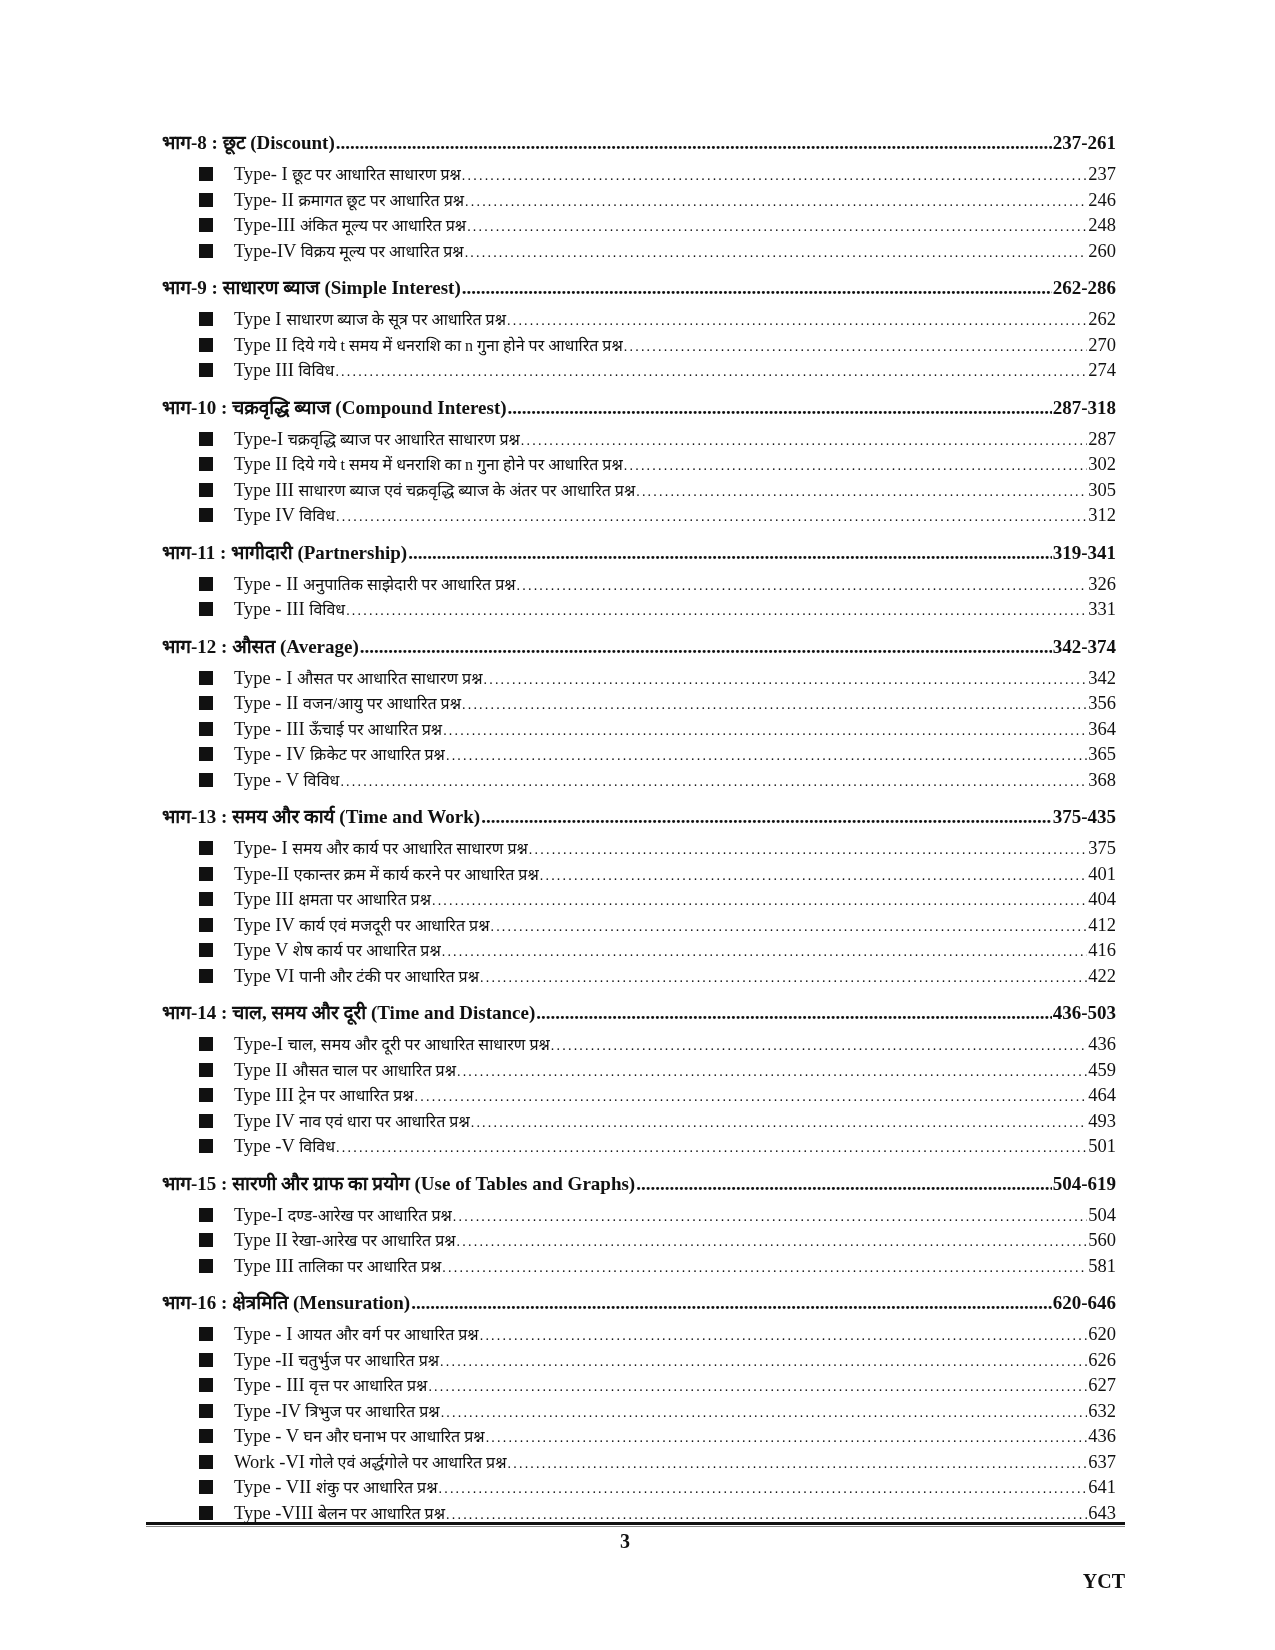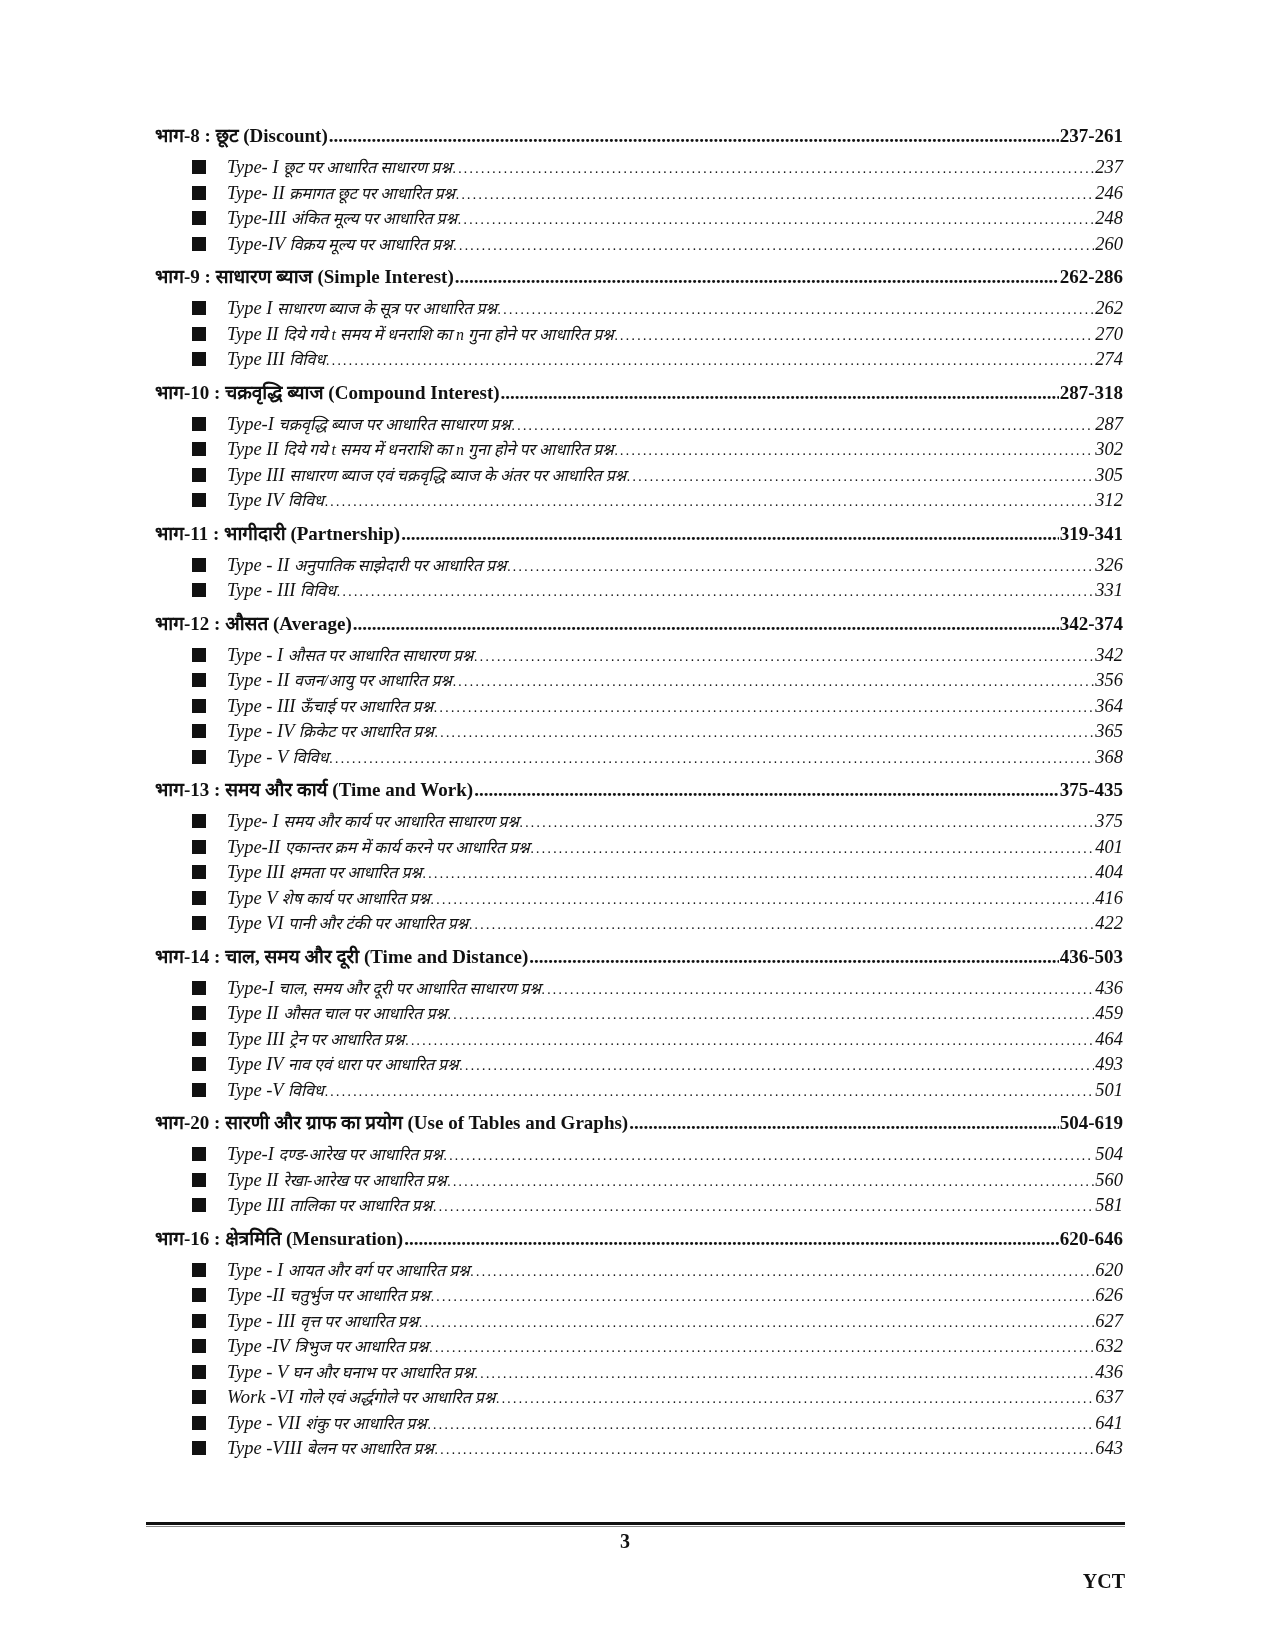--- a/index.html
+++ b/index.html
@@ -1,27 +1,27 @@
 <!DOCTYPE html>
 <html><head>
 <meta charset="utf-8">
 <style>
   html, body { margin: 0; padding: 0; background: #ffffff; }
   body { width: 1275px; height: 1650px; position: relative; overflow: hidden;
          font-family: "Liberation Serif", "DejaVu Serif", serif; color: #111; }
   #toc { position: absolute; left: 150px; top: 120px; width: 975px; }
-  .section { margin: 2px; text-align: right; }
+  .section { margin: 9px; text-align: right; }
   .heading { display: flex; align-items: baseline; height: 27px; font-weight: bold;
              font-size: 19px; margin-bottom: 7px; }
   .heading .label { white-space: nowrap; padding-left: 3px; }
   .dots { flex: 1; overflow: hidden; white-space: nowrap; margin: 0 1px; }
   .dots::after { content: "..................................................................................................................................................................................................................................................................................."; letter-spacing: 1px; }
   .heading .dots::after { letter-spacing: 0px; }
   .heading .pages { white-space: nowrap; }
-  .items { list-style: none; margin: 0 0 5px 0; padding: 0; font-style: italic; }
+  .items { list-style: none; margin: 0 0 5px 0; padding: 0; }
   .item { display: flex; align-items: baseline; height: 25.5px; font-size: 18.5px; }
   .bullet { display: inline-block; width: 14px; height: 14px; background: #111;
             margin-left: 40px; margin-right: 21px; flex: none; position: relative; top: 1px; }
   .item .label { white-space: nowrap; }
   .item .label .hi { font-size: 16px; }
   .item .dots::after { letter-spacing: 2.2px; font-size: 14px; }
   .item .pages { white-space: nowrap; }
   #footer-rule { position: absolute; left: 146px; width: 979px; top: 1522px; height: 3px; background: #111; }
   #footer-rule-thin { position: absolute; left: 146px; width: 979px; top: 1526px; height: 1px; background: #888; }
   #page-number { position: absolute; top: 1530px; left: 620px; font-weight: bold; font-size: 20px; }
@@ -204,20 +204,26 @@
           <span class="pages">401</span>
         </li>
         <li class="item">
           <span class="bullet"></span>
           <span class="label"><span>Type III</span> <span class="hi">क्षमता पर आधारित प्रश्न</span></span>
           <span class="dots"></span>
           <span class="pages">404</span>
         </li>
         <li class="item">
           <span class="bullet"></span>
+          <span class="label"><span>Type IV</span> <span class="hi">कार्य एवं मजदूरी पर आधारित प्रश्न</span></span>
+          <span class="dots"></span>
+          <span class="pages">412</span>
+        </li>
+        <li class="item">
+          <span class="bullet"></span>
           <span class="label"><span>Type V</span> <span class="hi">शेष कार्य पर आधारित प्रश्न</span></span>
           <span class="dots"></span>
           <span class="pages">416</span>
         </li>
         <li class="item">
           <span class="bullet"></span>
           <span class="label"><span>Type VI</span> <span class="hi">पानी और टंकी पर आधारित प्रश्न</span></span>
           <span class="dots"></span>
           <span class="pages">422</span>
         </li>
@@ -257,21 +263,21 @@
         <li class="item">
           <span class="bullet"></span>
           <span class="label"><span>Type -V</span> <span class="hi">विविध</span></span>
           <span class="dots"></span>
           <span class="pages">501</span>
         </li>
       </ul>
     </div>
     <div class="section">
       <div class="heading">
-        <span class="label">भाग-20 : सारणी और ग्राफ का प्रयोग (Use of Tables and Graphs)</span>
+        <span class="label">भाग-15 : सारणी और ग्राफ का प्रयोग (Use of Tables and Graphs)</span>
         <span class="dots"></span>
         <span class="pages">504-619</span>
       </div>
       <ul class="items">
         <li class="item">
           <span class="bullet"></span>
           <span class="label"><span>Type-I</span> <span class="hi">दण्ड-आरेख पर आधारित प्रश्न</span></span>
           <span class="dots"></span>
           <span class="pages">504</span>
         </li>

